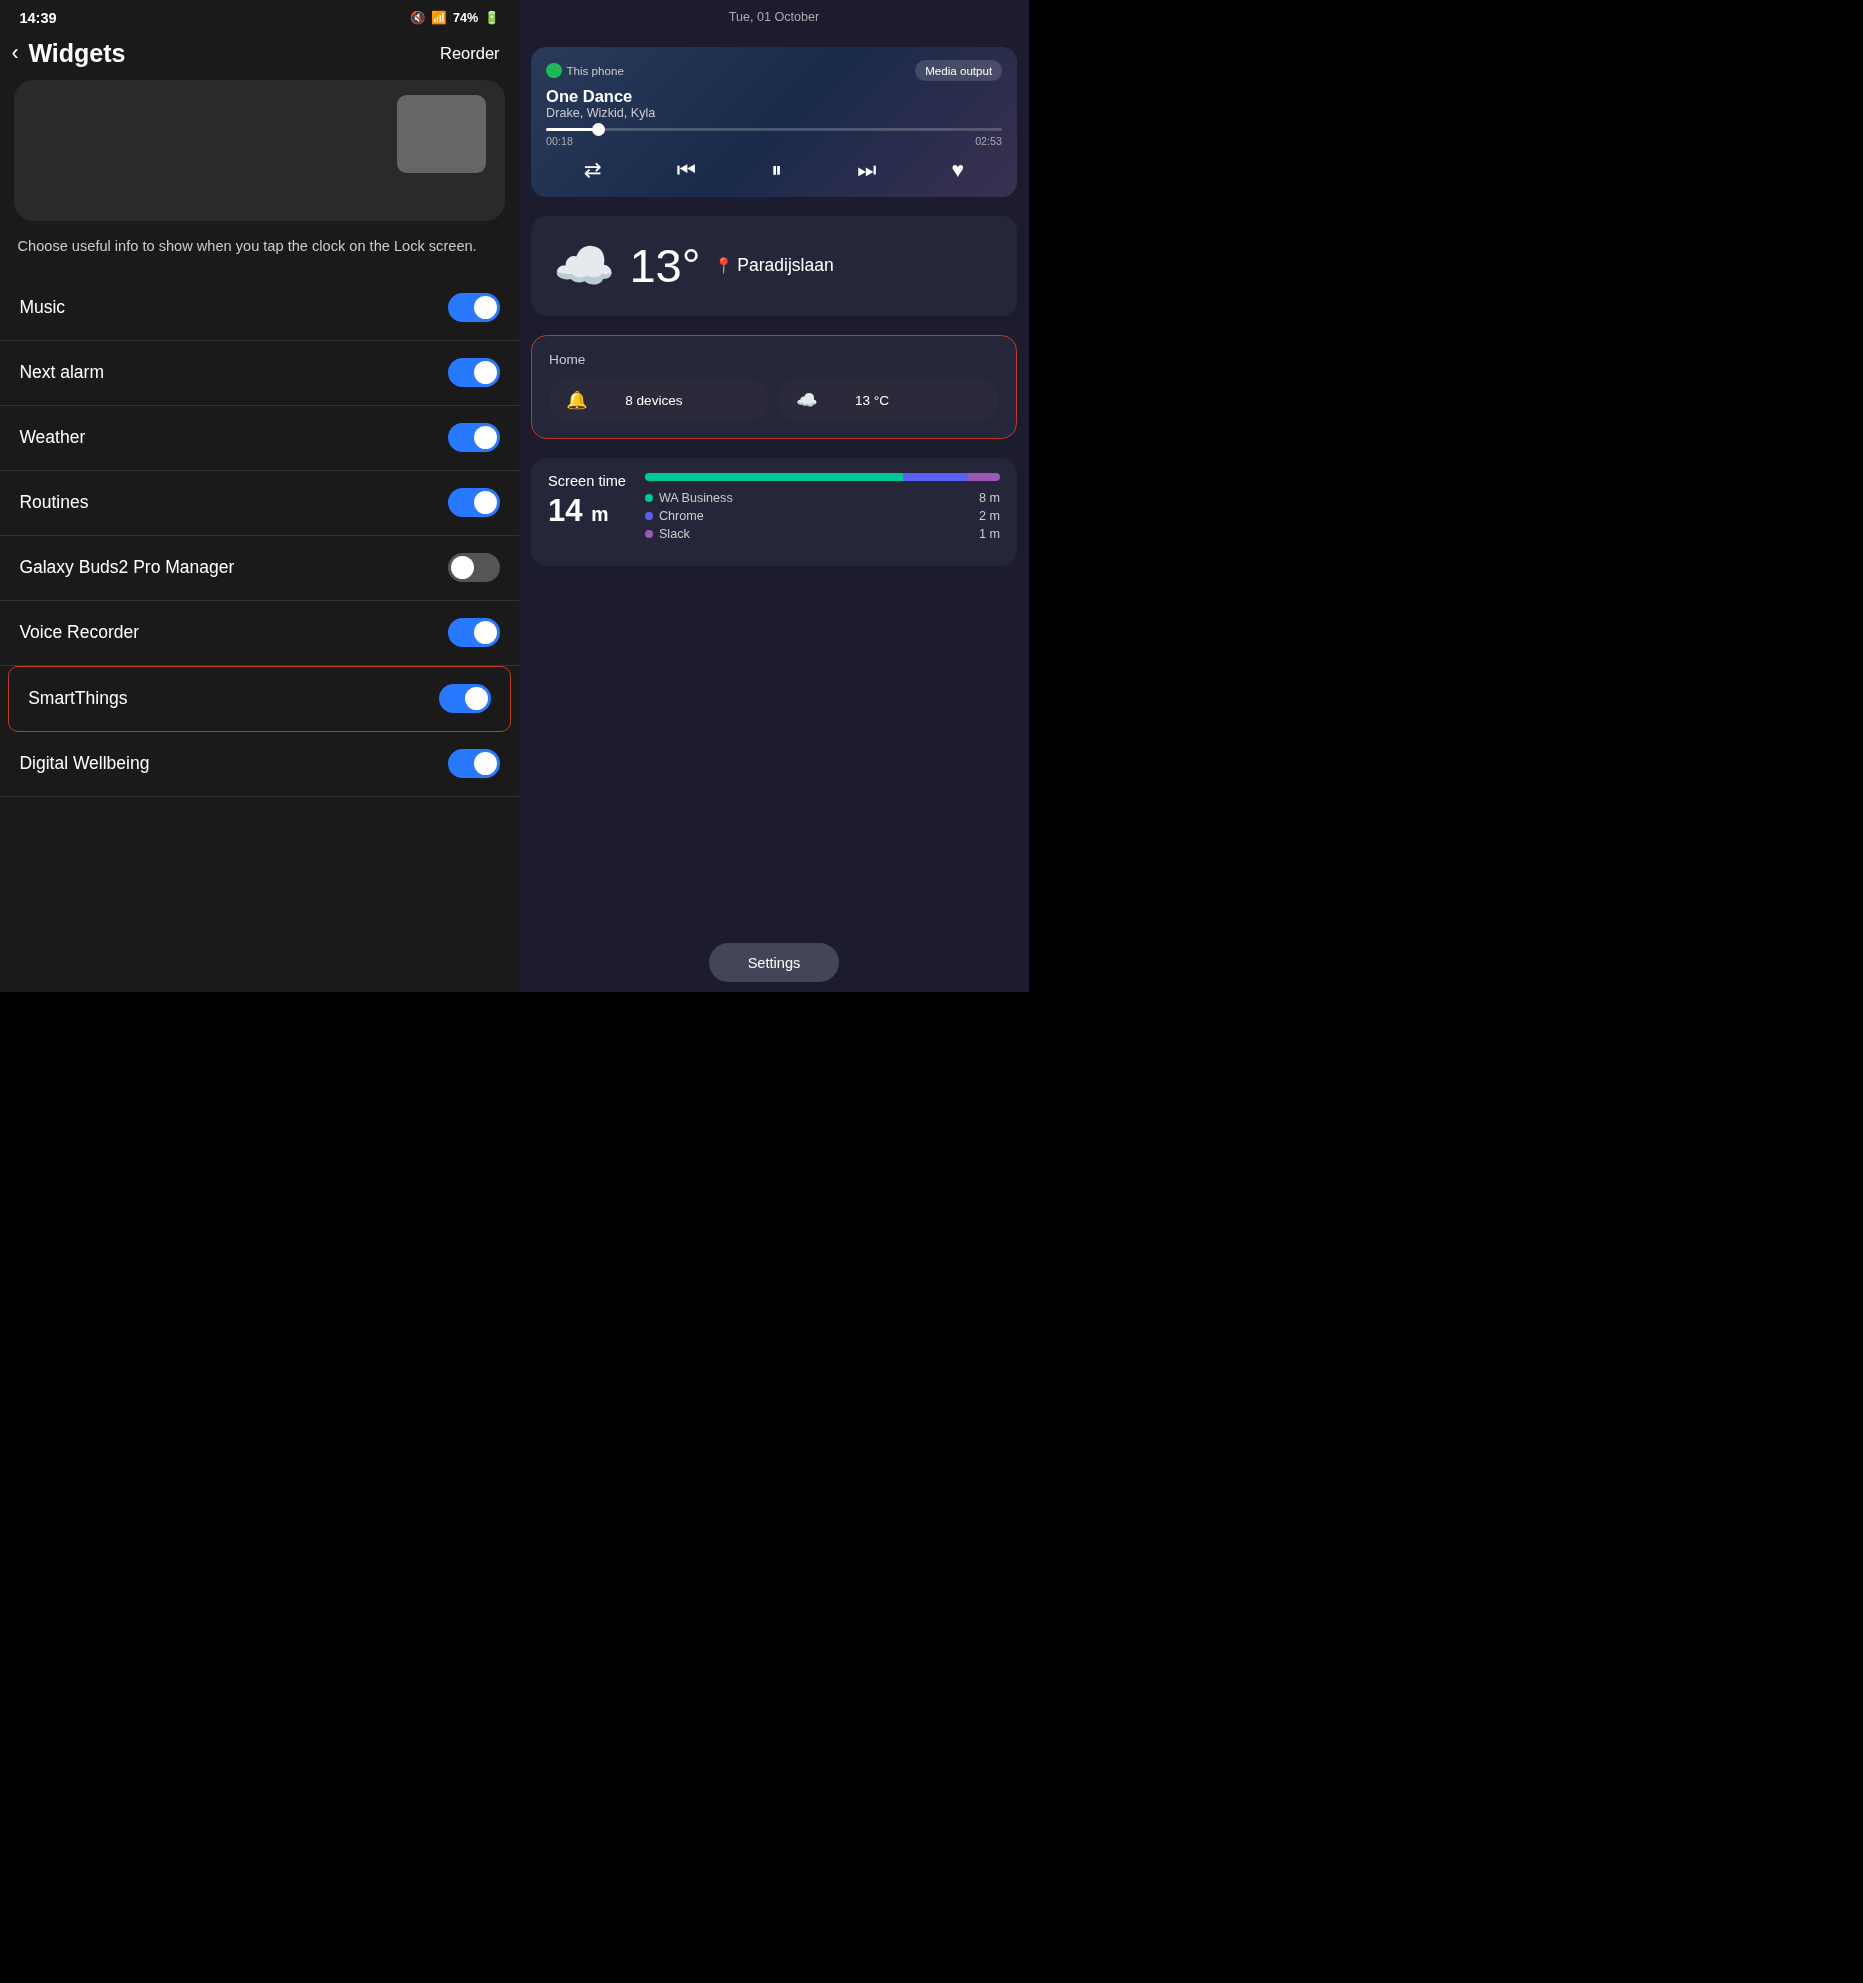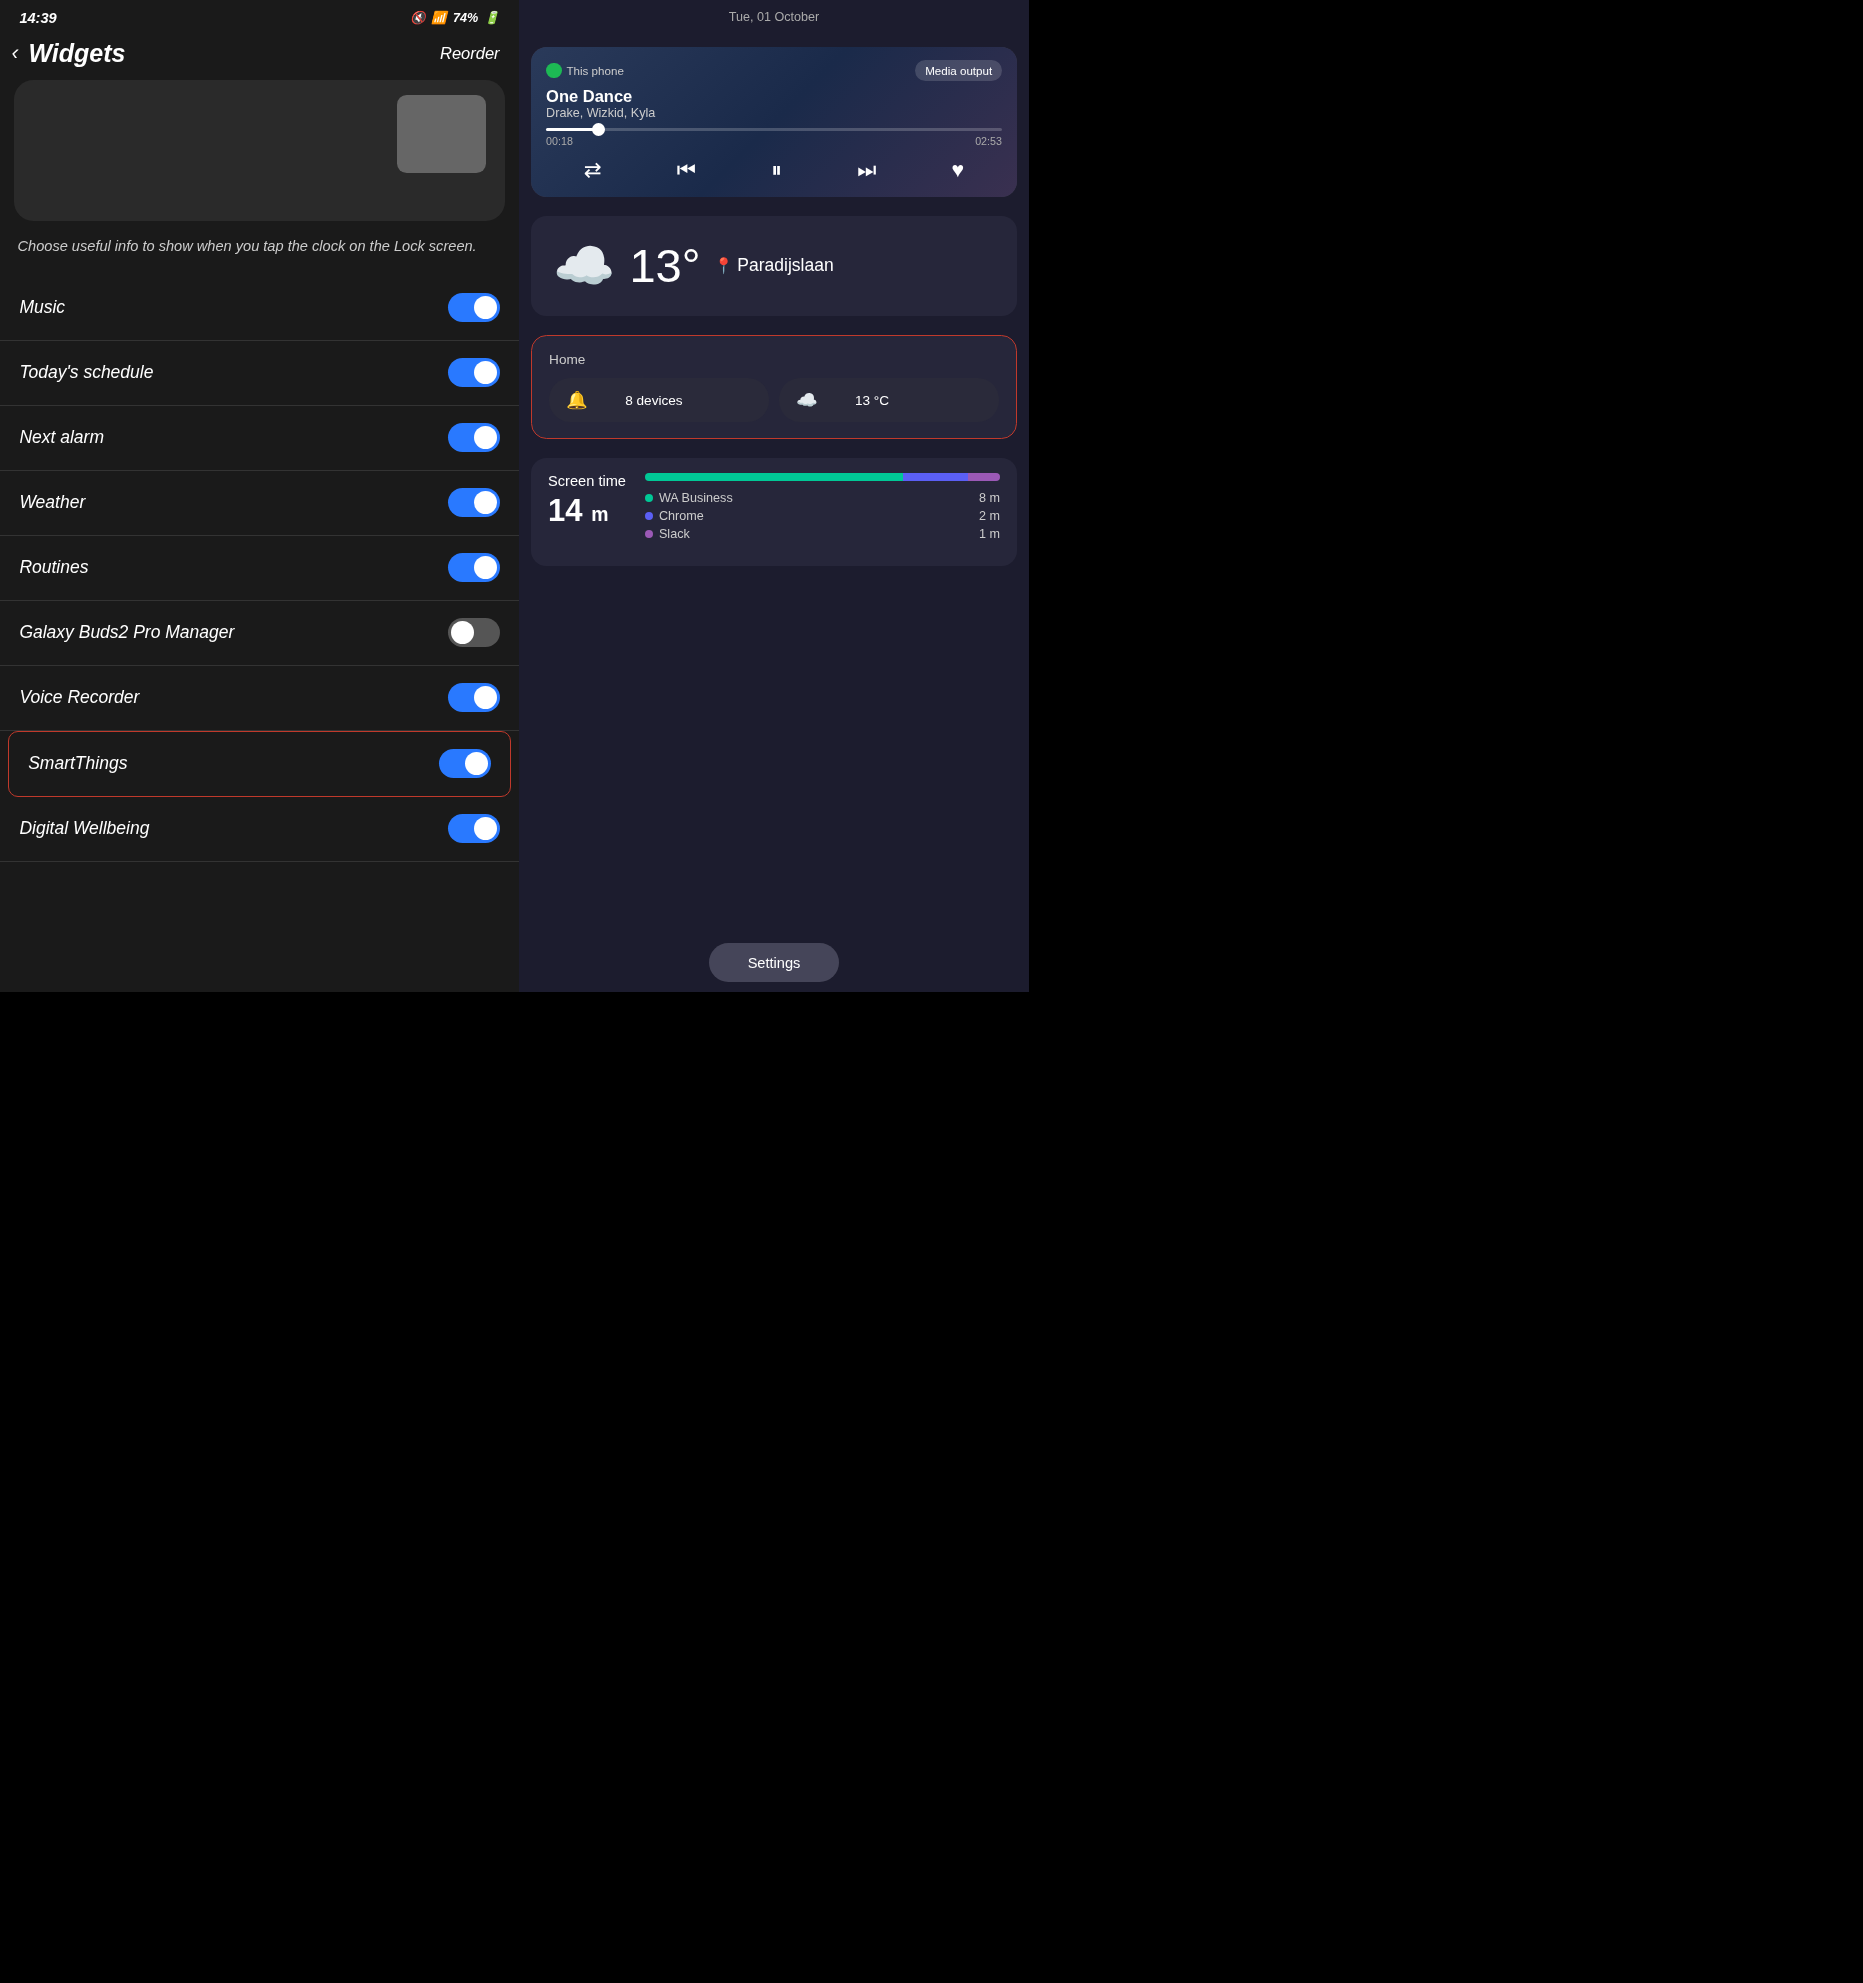--- a/index.html
+++ b/index.html
@@ -13,21 +13,20 @@
     }
 
     
     .left-panel {
       width: 519px;
       height: 992px;
       background: #1a1a1a;
       display: flex;
       flex-direction: column;
       overflow: hidden;
-      font-style: italic;
     }
 
     .status-bar {
       display: flex;
       justify-content: space-between;
       align-items: center;
       padding: 9.7px 19.4px 5.8px 19.4px;
       color: #fff;
       font-size: 14.6px;
       font-weight: 600;
@@ -493,24 +492,20 @@
 
   <div class="clock-preview">
     <div class="clock-placeholder"></div>
   </div>
 
   <div class="description">Choose useful info to show when you tap the clock on the Lock screen.</div>
 
   <div class="widget-list">
   <div class="widget-item">
         <span class="widget-label">Music</span>
-        <div class="toggle on"></div>
-      </div>
-      <div class="widget-item">
-        <span class="widget-label">Today's schedule</span>
         <div class="toggle on"></div>
       </div>
       <div class="widget-item">
         <span class="widget-label">Next alarm</span>
         <div class="toggle on"></div>
       </div>
       <div class="widget-item">
         <span class="widget-label">Weather</span>
         <div class="toggle on"></div>
       </div>

